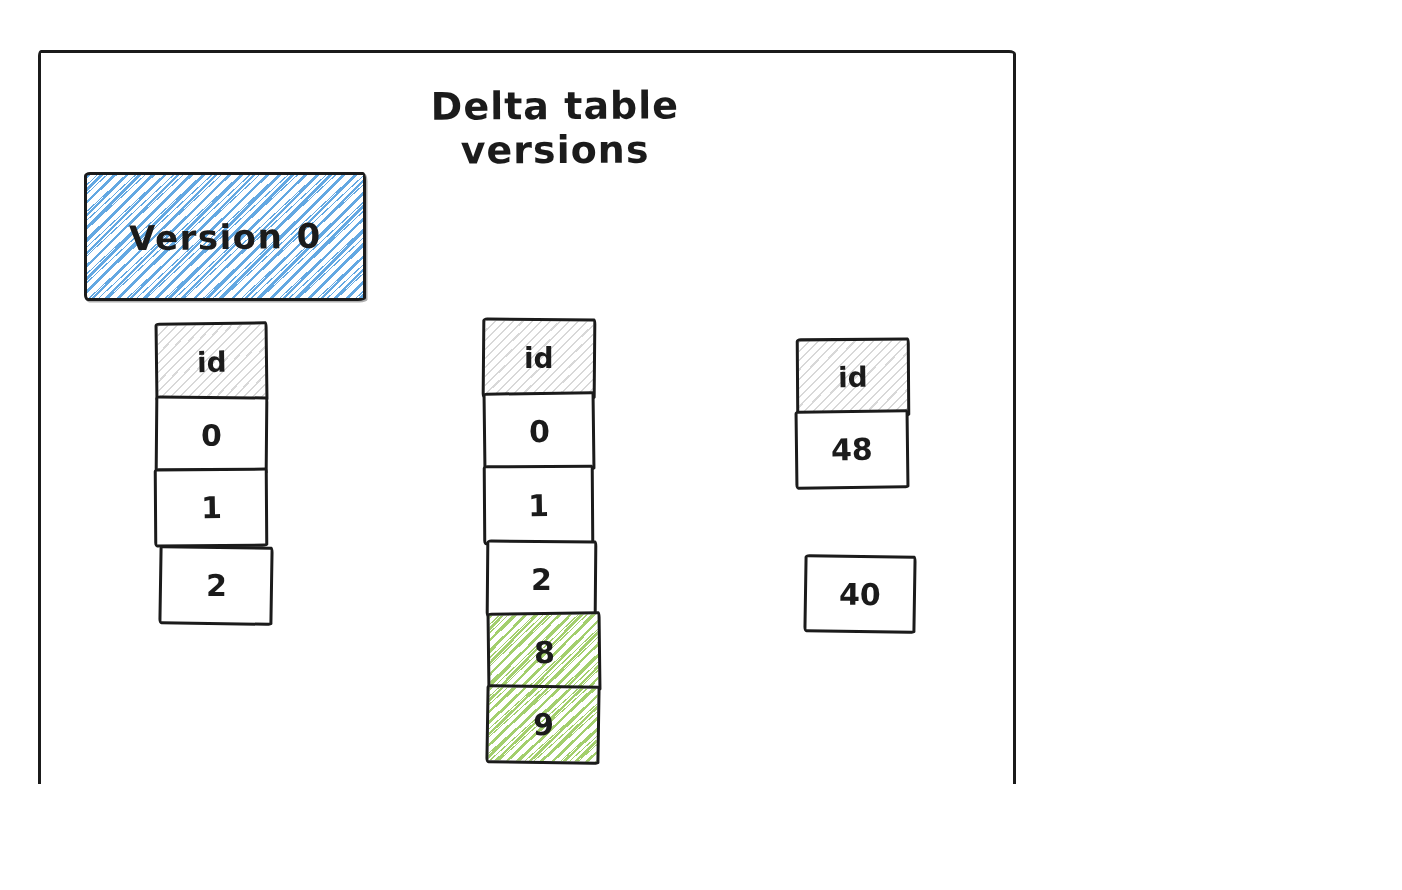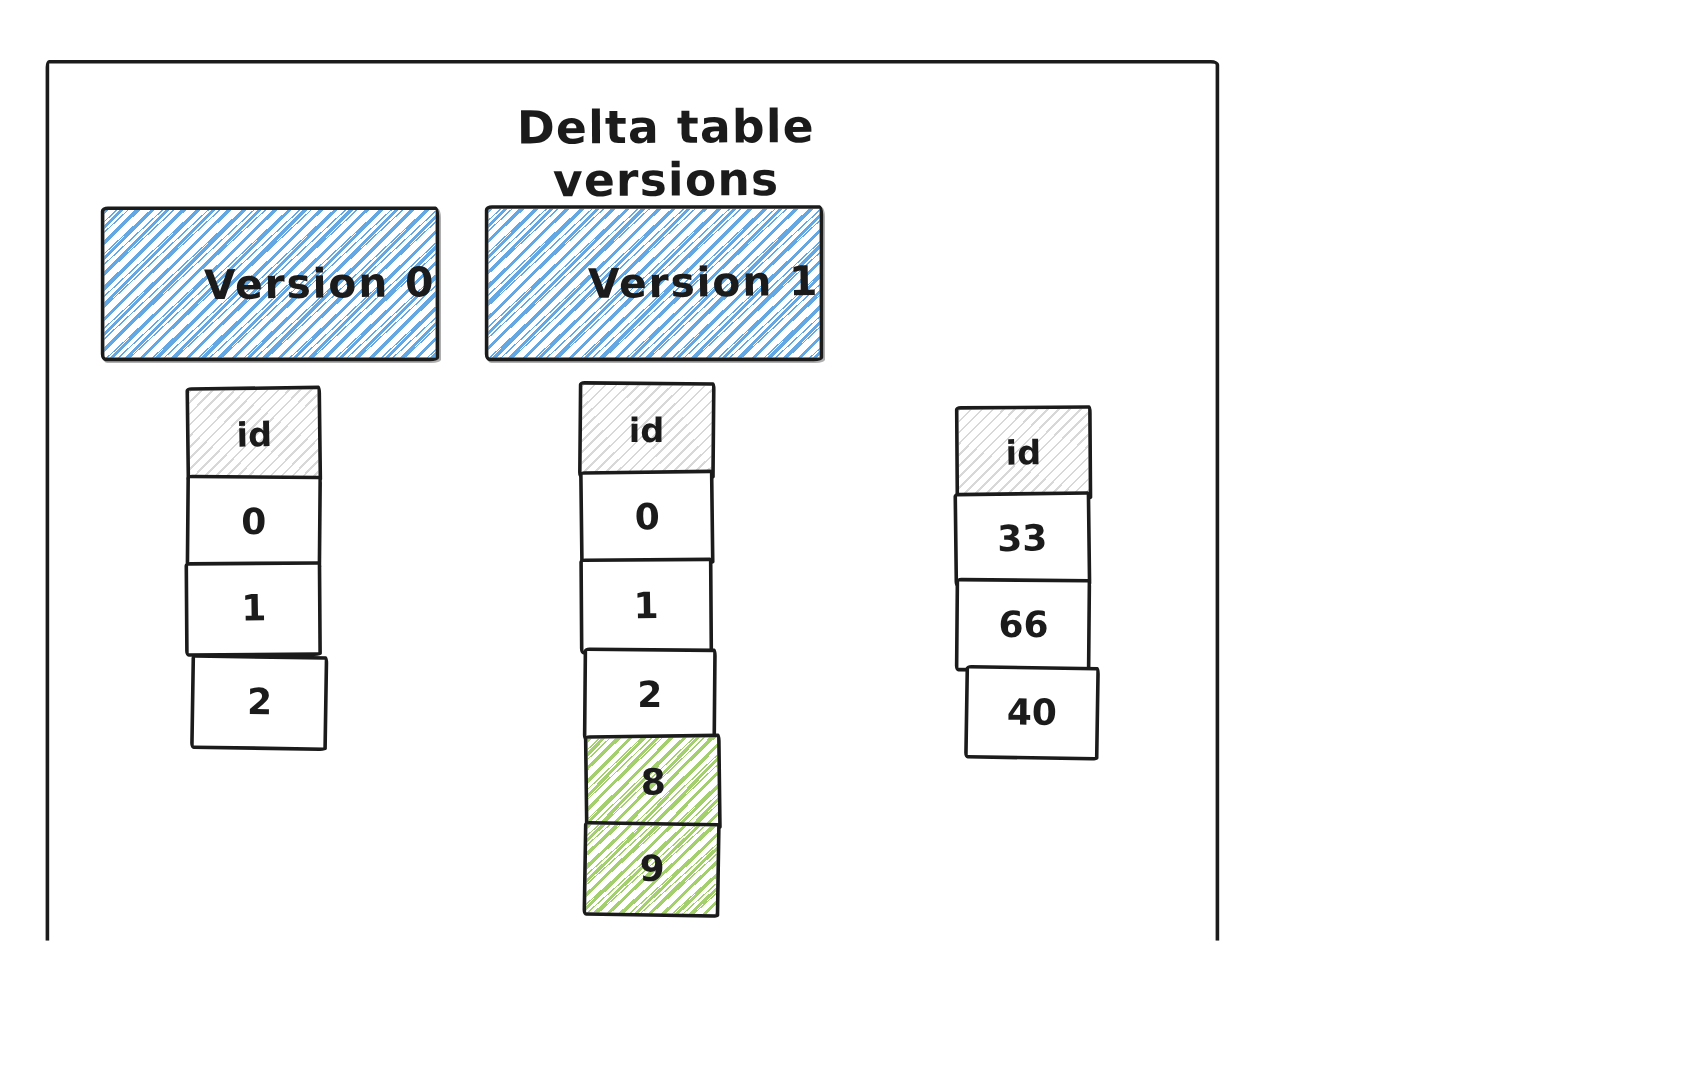--- a/index.html
+++ b/index.html
@@ -31,21 +31,20 @@
     font-size:30px; font-weight:600;
     border-radius:5px 2px 6px 3px / 3px 6px 2px 5px;
   }
   .cell .val { transform:rotate(-0.5deg);text-align:center; }
   .c-id { font-size:28px; }
   .hatch-blue {
     background-color:#ffffff;
     background-image:
       repeating-linear-gradient(135deg, var(--blue-hatch,#63a8e2) 0 2.5px, transparent 2.5px 9px),
       repeating-linear-gradient(137deg, var(--blue-hatch,#63a8e2) 0 1px, transparent 1px 6.5px);
-    justify-content: flex-end;
   }
   .hatch-green {
     background-color:#ffffff;
     background-image:
       repeating-linear-gradient(135deg, var(--green-hatch,#a3cf6d) 0 2.5px, transparent 2.5px 8px),
       repeating-linear-gradient(137deg, var(--green-hatch,#a3cf6d) 0 1px, transparent 1px 6px);
   }
   .hatch-gray {
     background-color:#ffffff;
     background-image:
@@ -71,23 +70,20 @@
   <div class="cell t2" style="left:155px;top:396px;width:107px;height:72px">
     <span class="val">0</span>
   </div>
   <div class="cell t3" style="left:154px;top:468px;width:108px;height:73px">
     <span class="val">1</span>
   </div>
   <div class="cell t4" style="left:159px;top:546px;width:108px;height:73px">
     <span class="val">2</span>
   </div>
 
-  <div class="hdr hatch-blue" style="left:404px;top:171px;width:276px;height:124px">
-    <span class="hdr-label">Version 1</span>
-  </div>
   <div class="cell hatch-gray c-id t2" style="left:482px;top:318px;width:108px;height:75px">
     <span class="val">id</span>
   </div>
   <div class="cell t1" style="left:483px;top:392px;width:106px;height:73px">
     <span class="val">0</span>
   </div>
   <div class="cell t3" style="left:483px;top:465px;width:105px;height:74px">
     <span class="val">1</span>
   </div>
   <div class="cell t2" style="left:486px;top:540px;width:105px;height:72px">
@@ -97,21 +93,18 @@
     <span class="val">8</span>
   </div>
   <div class="cell hatch-green t4" style="left:486px;top:685px;width:108px;height:73px">
     <span class="val">9</span>
   </div>
 
   <div class="cell hatch-gray c-id t3" style="left:796px;top:338px;width:108px;height:73px">
     <span class="val">id</span>
   </div>
   <div class="cell t1" style="left:795px;top:410px;width:108px;height:73px">
-    <span class="val">33</span>
-  </div>
-  <div class="cell t2" style="left:796px;top:482px;width:107px;height:72px">
-    <span class="val">66</span>
+    <span class="val">48</span>
   </div>
   <div class="cell t4" style="left:804px;top:555px;width:106px;height:72px">
     <span class="val">40</span>
   </div>
 </div>
 
 </body></html>

